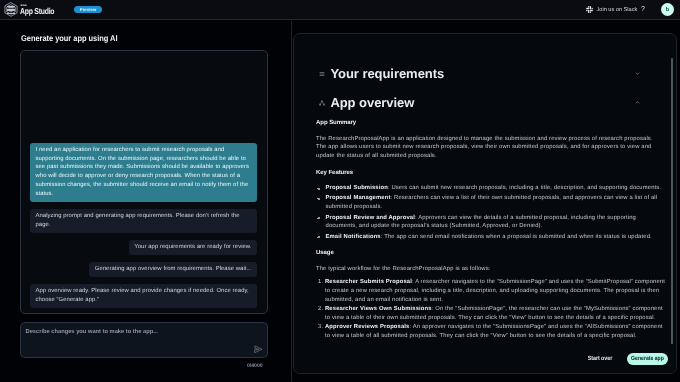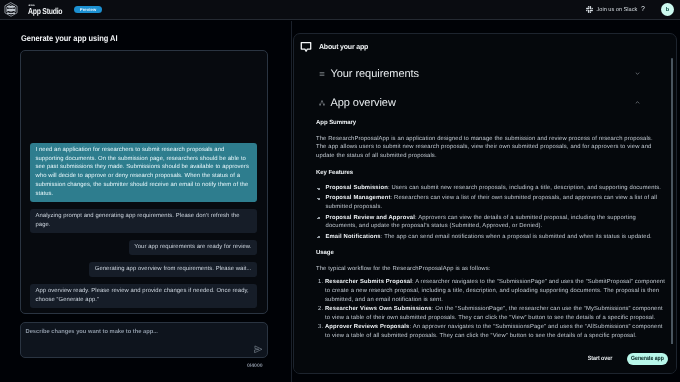--- a/index.html
+++ b/index.html
@@ -5,21 +5,21 @@
   *{box-sizing:border-box;margin:0;padding:0}
   html,body{width:680px;height:382px;overflow:hidden}
   body{background:#000206;font-family:"Liberation Sans",sans-serif;color:#d5dbdb;
     -webkit-font-smoothing:antialiased;text-rendering:geometricPrecision}
 
   
   .topbar{position:absolute;left:0;top:0;width:680px;height:20px;background:#0a0c11;
     border-bottom:1px solid #252a32;display:flex;align-items:center}
   .burger{position:absolute;left:7px;top:6px;width:7.5px;height:8px;display:flex;flex-direction:column;justify-content:space-between;cursor:pointer}
   .burger i{display:block;height:1.3px;background:#b9c0c7}
-  .brand{position:absolute;left:4px;top:2px;display:flex;align-items:center;gap:10px}
+  .brand{position:absolute;left:4px;top:2px;display:flex;align-items:center;gap:2px}
   .brand svg{display:block}
   .brandtext{display:flex;flex-direction:column;line-height:1;position:relative;top:.5px}
   .aws{font-size:3px;letter-spacing:.25px;color:#e9edf0;font-weight:700;margin-bottom:.3px;margin-left:.5px;height:3px;line-height:3px}
   .appstudio{font-size:8.6px;font-weight:700;color:#f2f5f7;letter-spacing:-0.3px;line-height:9px;
     transform:scaleX(.80);transform-origin:left center}
   .preview{position:absolute;left:74px;top:6px;width:28px;background:#1c90d1;color:#eaf6fd;font-size:4.2px;font-weight:600;
     height:7px;line-height:7px;border-radius:4px;letter-spacing:.1px;text-align:center}
   .spacer{flex:1}
   .slack{position:absolute;left:586px;top:5.5px;display:flex;align-items:center;gap:3.5px;cursor:pointer}
   .slacktxt{font-size:5.6px;color:#d7dde2;font-weight:400;white-space:nowrap;line-height:8px}
@@ -56,21 +56,21 @@
   .card{position:absolute;left:1px;top:12px;width:384px;height:341px;border:1px solid #1d242e;border-radius:7px;
     background:#05080c;overflow:hidden}
   .cardhead{position:absolute;left:0;top:0;width:100%;height:25px;display:flex;align-items:center;padding-left:6px;gap:7px}
   .cardtitle{font-size:7.3px;font-weight:700;color:#f2f5f7;letter-spacing:-0.2px;transform:scaleX(.96);transform-origin:left center}
   .scrollarea{position:absolute;left:0;top:23px;width:100%;height:290px;overflow:hidden}
   #sections{padding-top:2px}
   .acc{position:relative}
   .accrow{display:flex;align-items:center;height:29px;padding:0 36px 0 25px;cursor:pointer}
   .accicon{width:6px;height:6px;margin-right:5.4px;display:flex;align-items:center;justify-content:center;opacity:.52}
   .accicon svg{width:6px;height:6px;display:block}
-  .acclabel{font-size:11px;font-weight:400;color:#e9edf0;letter-spacing:-0.05px}
+  .acclabel{font-size:13px;font-weight:700;color:#e9edf0;letter-spacing:-0.05px}
   .chev{margin-left:auto;width:5px;height:5px;opacity:.95}
   .accbody{padding:0 13px 0 22px}
 
   h4.sec{font-size:6.0px;font-weight:700;color:#eef2f5;margin:8.5px 0 0;letter-spacing:-0.05px}
   p.para{font-size:5.85px;line-height:8.9px;color:#c4ccd4;margin:8.5px 0 0;letter-spacing:.14px;padding-right:8px}
   ul.bul{margin:8.5px 0 0 0;padding-left:9.5px;list-style:none}
   ol.num{margin:4.5px 0 0 0;padding-left:9px;padding-right:0;margin-right:-5px}
   ol.num li{padding-right:2.5px}
   ul.bul li{position:relative}
   ul.bul li::before{content:"";position:absolute;left:-7.3px;top:3.5px;width:2.1px;height:2.1px;
@@ -167,26 +167,20 @@
         <path d="M2.6 21.4 22.4 12 2.6 2.6l0 7.3 11 2.1-11 2.1z" fill="none" stroke="#919ca9" stroke-width="1.5" stroke-linejoin="round" stroke-linecap="round"></path>
       </svg>
     </div>
     <div class="counter">0/4000</div>
   </div>
 
   <div class="divider"></div>
 
   <div class="rightpane">
     <div class="card">
-      <div class="cardhead">
-        <svg width="12" height="12" viewBox="0 0 24 24">
-          <path d="M2.6 3.2h18.8v13H14.6l-2.4 4.3-2.4-4.3H2.6z" fill="none" stroke="#f4f6f8" stroke-width="2.6" stroke-linejoin="round" stroke-linecap="round"></path>
-        </svg>
-        <span class="cardtitle">About your app</span>
-      </div>
 
       <div class="scrollarea">
         <div id="sections">
             <div class="acc">
               <div class="accrow">
                 <span class="accicon">
                   <svg width="9" height="9" viewBox="0 0 24 24">
                     <rect x="2.5" y="4" width="19" height="3.2" fill="#cfd6dd"></rect>
                     <rect x="2.5" y="10.4" width="19" height="3.2" fill="#cfd6dd"></rect>
                     <rect x="2.5" y="16.8" width="19" height="3.2" fill="#cfd6dd"></rect>

